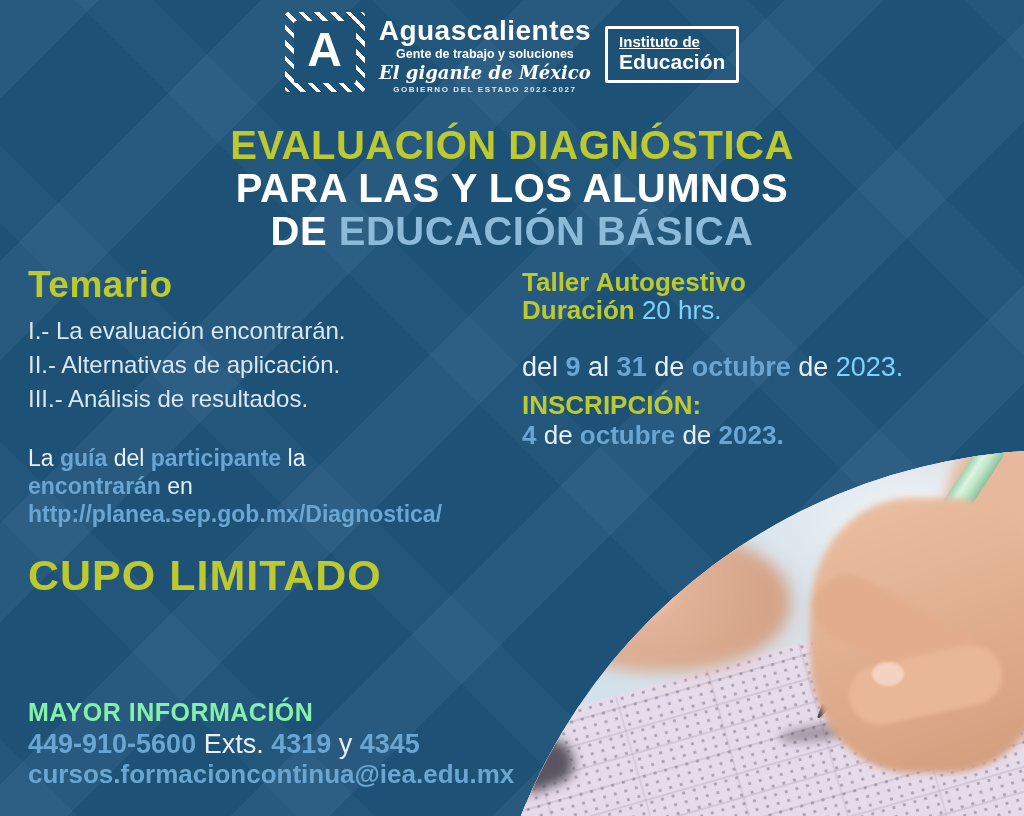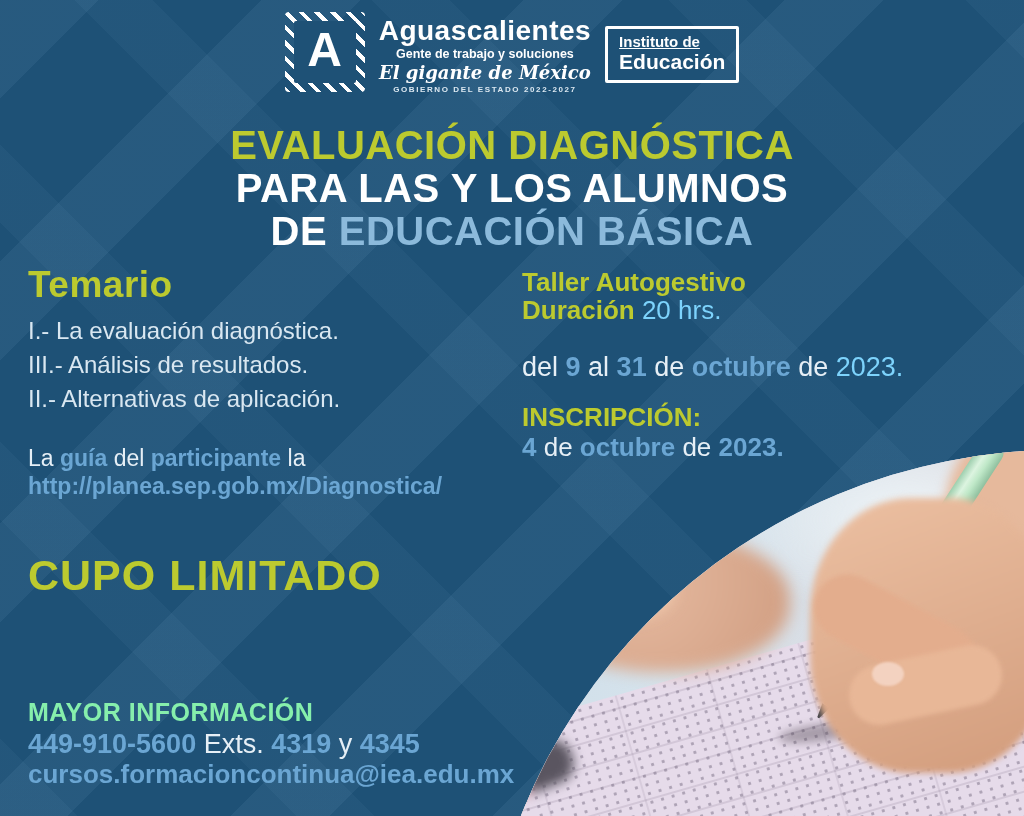--- a/index.html
+++ b/index.html
@@ -63,21 +63,21 @@
   .contact { position:absolute; left:28px; top:698px; }
   .contact-h { color:#86efac; font-size:25px; font-weight:bold; letter-spacing:0.5px; }
   .contact-phone { font-size:27px; line-height:30px; margin-top:2px; }
   .contact-email { color:#6ba6d3; font-size:26px; font-weight:bold; line-height:30px; }
 
   
   .right-col { position:absolute; left:522px; top:268px; width:400px; }
   .taller-h { color:#bcca2f; font-size:26px; font-weight:bold; line-height:28px; }
   .duration-line { font-size:26px; line-height:28px; }
   .dates-line { font-size:27px; line-height:30px; margin-top:28px; }
-  .insc-h { color:#bcca2f; font-size:26px; font-weight:bold; margin-top:20px; }
+  .insc-h { color:#bcca2f; font-size:26px; font-weight:bold; margin-top:8px; }
   .insc-line { font-size:26px; line-height:28px; }
 
   
   .photo { position:absolute; left:480px; top:450px; width:1160px; height:1160px;
     border-radius:50%; overflow:hidden; background:#d8cfdd; }
   .photo > div { position:absolute; }
   .ph-bg { inset:0;
     background:linear-gradient(115deg,#c9dbe7 0%,#d6e3ec 18%,#dcd8dd 32%,#e2d8e2 50%,#dfd2e1 68%,#d3c6d8 85%,#c9bccf 100%); }
   .ph-glow { left:250px; top:-30px; width:360px; height:200px; border-radius:50%;
     background:radial-gradient(closest-side, rgba(240,247,250,0.95), rgba(240,247,250,0)); filter:blur(8px); }
@@ -146,26 +146,27 @@
 
   <div class="title-block">
     <div class="title-l1">EVALUACIÓN DIAGNÓSTICA</div>
     <div class="title-l2">PARA LAS Y LOS ALUMNOS</div>
     <div class="title-l3"><span class="sg-tw">DE </span><span class="sg-tlb">EDUCACIÓN BÁSICA</span></div>
   </div>
 
   <div class="left-col">
     <div class="temario-h">Temario</div>
     <ul class="temario-list">
-      <li>I.- La evaluación diagnóstica.</li>
+      <li>I.- La evaluación encontrarán.</li>
+      <li>II.- Alternativas de aplicación.</li>
       <li>III.- Análisis de resultados.</li>
-      <li>II.- Alternativas de aplicación.</li>
     </ul>
     <div class="guide">
       <div><span class="sg-w">La </span><span class="sg-b">guía</span><span class="sg-w"> del </span><span class="sg-b">participante</span><span class="sg-w"> la</span></div>
+      <div><span class="sg-b">encontrarán</span><span class="sg-w"> en</span></div>
       <div><span class="sg-b">http://planea.sep.gob.mx/Diagnostica/</span></div>
     </div>
   </div>
 
   <div class="cupo">CUPO LIMITADO</div>
 
   <div class="contact">
     <div class="contact-h">MAYOR INFORMACIÓN</div>
     <div class="contact-phone"><span class="sg-b">449-910-5600</span><span class="sg-w"> Exts. </span><span class="sg-b">4319</span><span class="sg-w"> y </span><span class="sg-b">4345</span></div>
     <div class="contact-email">cursos.formacioncontinua@iea.edu.mx</div>

